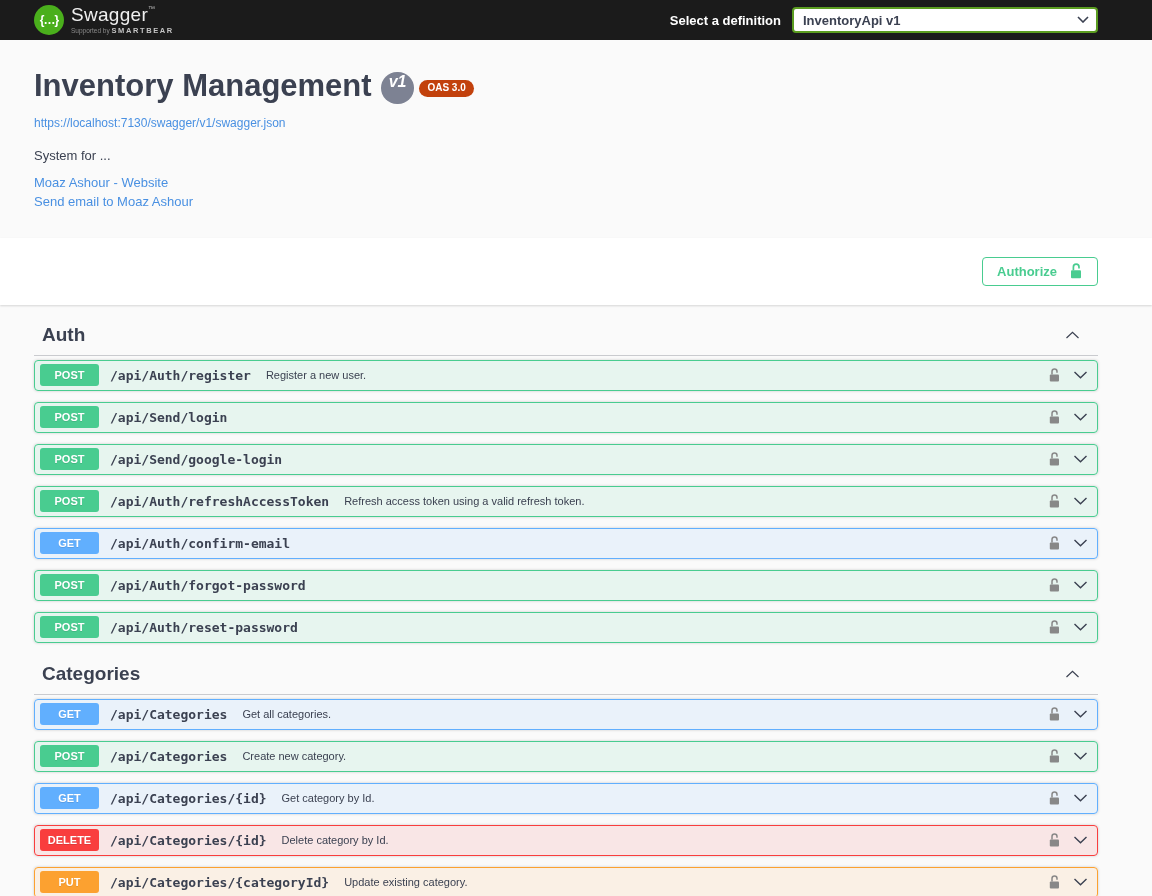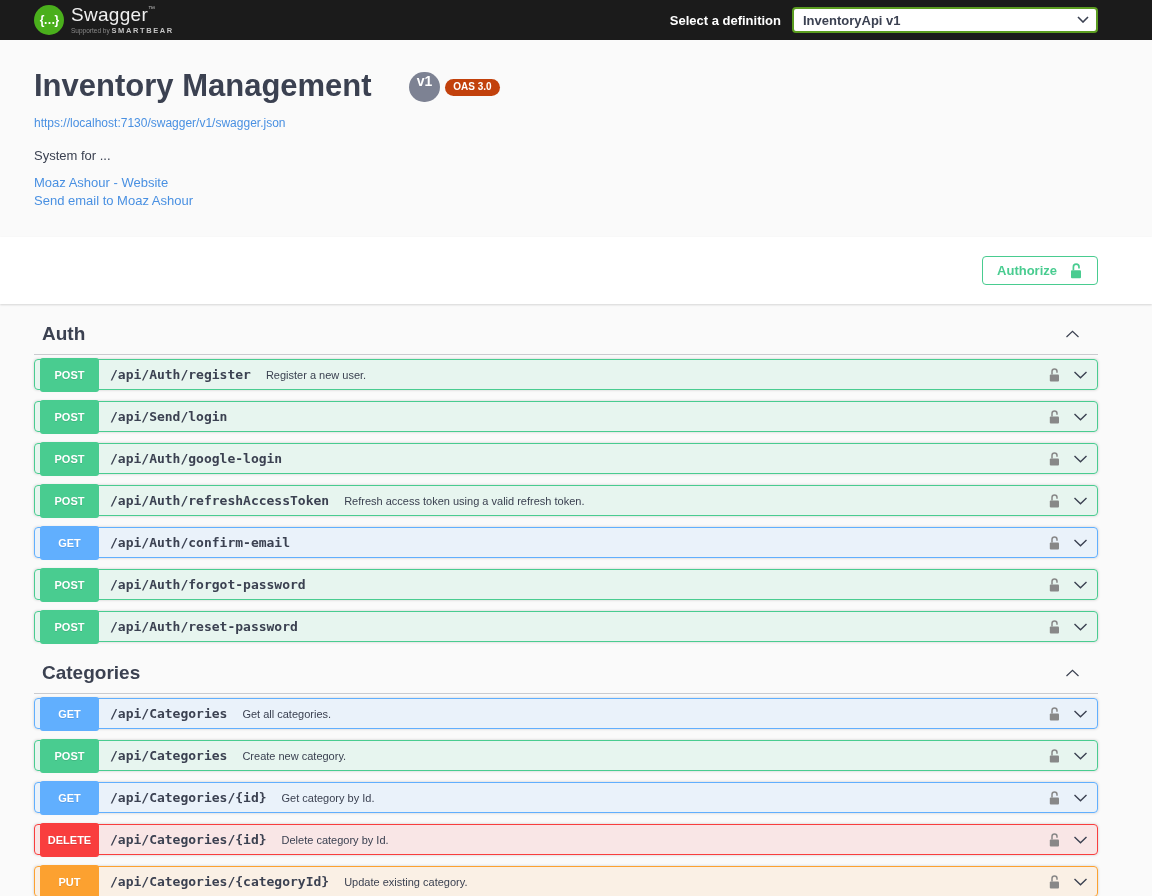--- a/index.html
+++ b/index.html
@@ -34,25 +34,25 @@
     width:306px; height:26px;
     border:2px solid #5b9d20; border-radius:4px;
     background:#fff; color:#3b4151;
     font-family:"Liberation Sans", sans-serif;
     font-size:13px; font-weight:700;
     padding:0 28px 0 9px; outline:none; cursor:pointer;
   }
   .select-wrap .sel-chevron { position:absolute; right:9px; top:9px; pointer-events:none; }
   
   .info-section { background:#fafafa; padding:28px 54px 26px 34px; }
-  .api-title { margin:0; font-size:31px; font-weight:700; color:#3b4151; line-height:1.15; display:flex; align-items:flex-start;gap:28px; }
+  .api-title { margin:0; font-size:31px; font-weight:700; color:#3b4151; line-height:1.15; display:flex; align-items:flex-start; }
   .title-badges { display:flex; align-items:center; gap:5px; margin-left:9px; margin-top:4px; }
   .badge-ver {
-    background:#7d8293; color:#fff; font-size:14px; font-weight:700;
-    padding:2px 8px 14px; border-radius:57px; line-height:1;
+    background:#7d8293; color:#fff; font-size:16px; font-weight:700;
+    padding:2px 8px 14px; border-radius:57px; line-height:1;font-style:italic;
   }
   .badge-oas {
     background:#c2410c; color:#fff; font-size:10px; font-weight:700;
     padding:3px 8px 4px; border-radius:57px; line-height:1;
   }
   .spec-url { display:inline-block; margin-top:12px; font-size:12px; color:#4990e2; text-decoration:none; cursor:pointer; }
   .api-desc { margin:17px 0 0; font-size:13px; color:#3b4151; }
   .info-links { margin-top:11px; font-size:13px; line-height:1.45; }
   .info-links a { display:block; color:#4990e2; text-decoration:none; cursor:pointer; }
   
@@ -76,21 +76,21 @@
   .opblock-tag .tag-arrow { margin-left:auto; display:flex; }
   .opblock {
     display:flex; align-items:center;
     height:31px; margin:0 0 11px;
     border:1px solid; border-radius:4px;
     padding:0 9px 0 5px;
     box-shadow:0 0 3px rgba(0,0,0,.19);
     cursor:pointer;
   }
   .method-badge {
-    min-width:59px; height:34px; padding:0 0;
+    min-width:59px; height:22px; padding:0 0;
     display:flex; align-items:center; justify-content:center;
     border-radius:3px; color:#fff;
     font-size:11px; font-weight:700;
     text-shadow:0 1px 0 rgba(0,0,0,.1);
   }
   .op-path {
     margin-left:11px;
     font-family:"DejaVu Sans Mono","Liberation Mono",monospace;
     font-size:13px; font-weight:700; color:#3b4151;
   }
@@ -203,21 +203,21 @@
       <span style="display:flex;">
         <svg width="15" height="8" viewBox="0 0 15 8">
                 <path d="M1.5 1 L7.5 6.7 L13.5 1" fill="none" stroke="#3b4151" stroke-width="1.4"></path>
               </svg>
       </span>
     </span>
   </div>
 
   <div class="opblock" style="background: rgba(73, 204, 144, 0.1); border-color: rgb(73, 204, 144);">
     <span class="method-badge" style="background: rgb(73, 204, 144);">POST</span>
-    <span class="op-path">/api/Auth/google-login</span>
+    <span class="op-path">/api/Send/google-login</span>
     <span class="op-summary"></span>
     <span class="right-icons">
       <span class="lock-gray">
         <svg width="13" height="16" viewBox="0 0 13 16">
           <path d="M4 7.4 V4.6 a2.5 2.5 0 0 1 5 0 V5.8" fill="none" stroke="currentColor" stroke-width="1.5"></path>
           <rect x="1.8" y="7.4" width="9.2" height="7.2" rx="1" fill="currentColor"></rect>
         </svg>
       </span>
       <span style="display:flex;">
         <svg width="15" height="8" viewBox="0 0 15 8">

